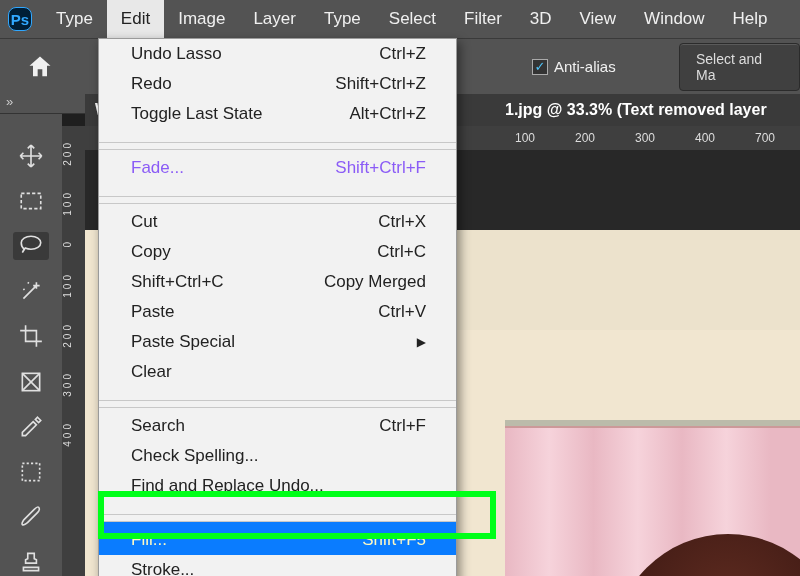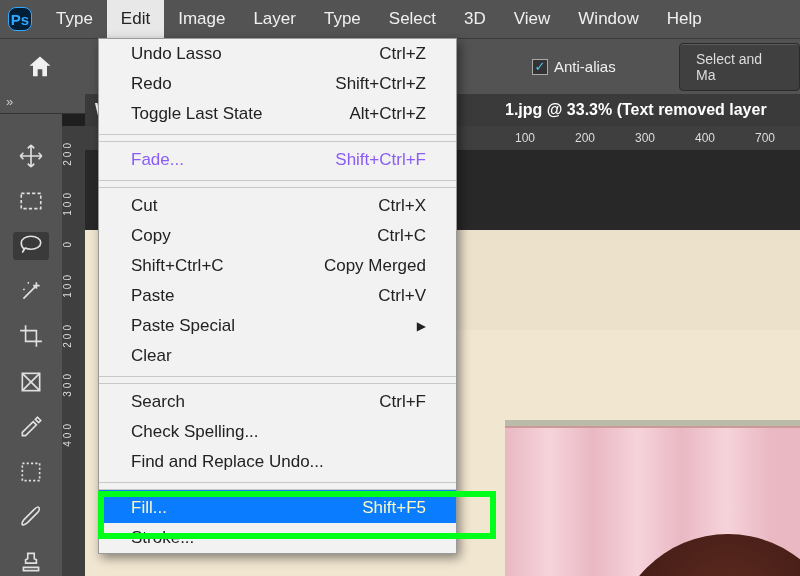--- a/index.html
+++ b/index.html
@@ -23,21 +23,21 @@
   .hruler { position: absolute; top: 126px; left: 85px; right: 0; height: 24px; background: #3f3f3f; color: #ddd; font-size: 12px; display: flex; align-items: center; }
   .hruler .tick { position: absolute; }
   .canvas { position: absolute; top: 150px; left: 85px; right: 0; bottom: 0; background: #282828; }
   .artboard { position: absolute; top: 80px; left: 0; right: 0; bottom: 0; background: #f1e6d0; }
   .wall { position: absolute; top: 0; left: 25px; right: 0; height: 100px; background: #ece2cc; }
   .curtain-rod { position: absolute; top: 190px; left: 420px; right: 0; height: 6px; background: #bba; }
   .curtain { position: absolute; top: 196px; bottom: 0; background: linear-gradient(90deg, #e9b8c3 0%, #f6d3db 15%, #e9b8c3 30%, #f6d3db 45%, #e9b8c3 60%, #f6d3db 75%, #e9b8c3 90%); border-top: 2px solid #c99; }
   .hair { position: absolute; left: 528px; top: 304px; width: 230px; height: 230px; background: radial-gradient(circle at 50% 30%, #5e2b20 0%, #3a1712 70%); border-radius: 50% 50% 40% 40%; }
   .dropdown { position: absolute; top: 38px; left: 98px; width: 359px; background: #f2f2f2; border: 1px solid #9a9a9a; box-shadow: 3px 4px 10px rgba(0,0,0,0.45); color: #222; font-size: 17px; }
   .dd-item { display: flex; justify-content: space-between; align-items: center; padding: 5px 30px 5px 32px; }
-  .dd-item.sep { border-bottom: 1px solid #c8c8c8; padding-bottom: 10px; margin-bottom: 6px; }
+  .dd-item.sep { border-bottom: 1px solid #c8c8c8; padding-bottom: 18px; margin-bottom: 6px; }
   .dd-item.septop { border-top: 1px solid #c8c8c8; padding-top: 8px; margin-top: 4px; }
   .dd-item.hi { background: #0a7cff; color: #fef9c3; }
   .dd-item.disabled { color: #8b5cf6; }
   .submenu-arrow { font-size: 12px; }
   .highlight-box { position: absolute; left: 98px; top: 491px; width: 398px; height: 48px; border: 6px solid #00ff19; pointer-events: none; }
 </style>
 </head>
 <body>
 
 <div class="canvas">
@@ -139,20 +139,21 @@
 </div>
 
 <div class="menubar">
   <div class="ps-icon">Ps</div>
   <div class="menu-item">Type</div>
   <div class="menu-item active">Edit</div>
   <div class="menu-item">Image</div>
   <div class="menu-item">Layer</div>
   <div class="menu-item">Type</div>
   <div class="menu-item">Select</div>
+  <div class="menu-item">Filter</div>
   <div class="menu-item">3D</div>
   <div class="menu-item">View</div>
   <div class="menu-item">Window</div>
   <div class="menu-item">Help</div>
 </div>
 
 <div class="dropdown" id="dropdown">
     <div class="dd-item">
       <span>Undo Lasso</span>
       <span>Ctrl+Z</span>

